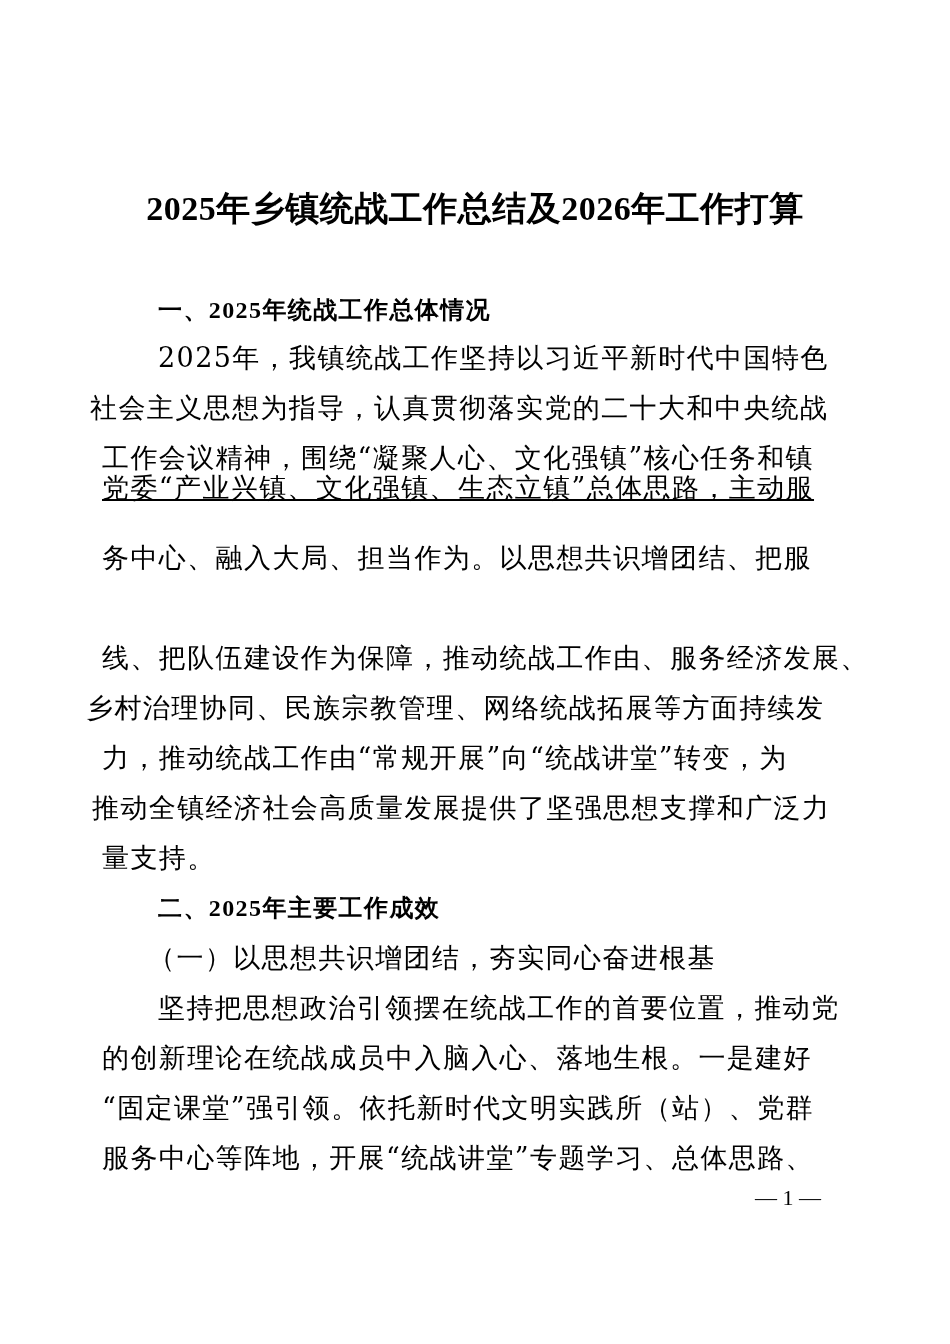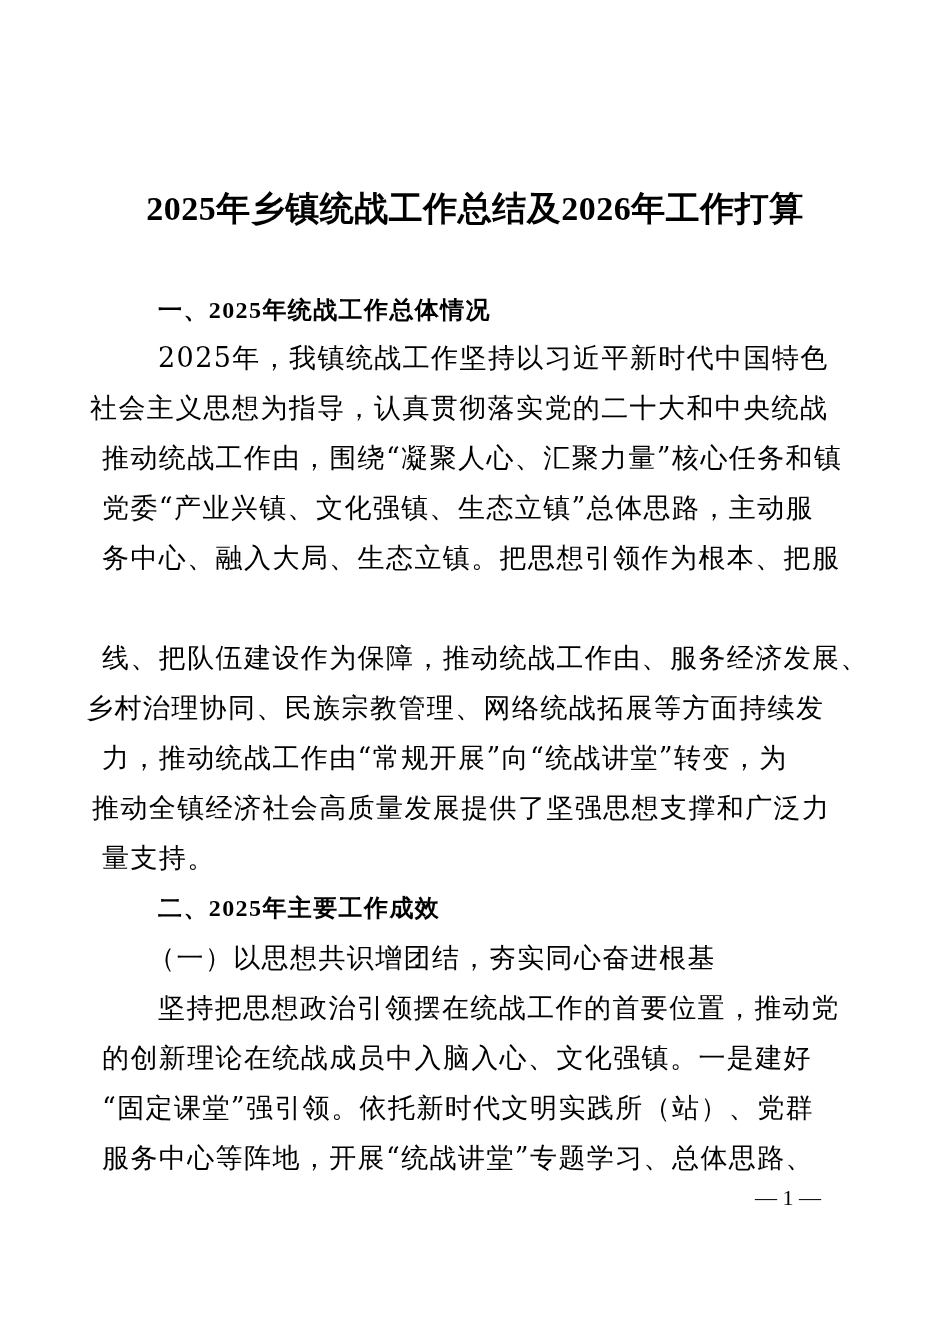--- a/index.html
+++ b/index.html
@@ -18,31 +18,31 @@
 <body>
 
 <div class="page">
 
   <div class="title">2025年乡镇统战工作总结及2026年工作打算</div>
 
   <div class="line h" style="left:158px; top:293px;">一、2025年统战工作总体情况</div>
 
   <div class="line" style="left:158px; top:341px;">2025年，我镇统战工作坚持以习近平新时代中国特色</div>
   <div class="line" style="left:90px; top:391px;">社会主义思想为指导，认真贯彻落实党的二十大和中央统战</div>
-  <div class="line" style="left:102px; top:441px;">推动统战工作由，围绕“凝聚人心、汇聚力量”核心任务和镇</div>
-  <div class="line" style="left:102px; top:491px;">党委“产业兴镇、文化强镇、生态立镇”总体思路，主动服</div>
-  <div class="line" style="left:102px; top:541px;">务中心、融入大局、生态立镇。把思想引领作为根本、把服</div>
+  <div class="line" style="left:102px; top:441px;">工作会议精神，围绕“凝聚人心、文化强镇”核心任务和镇</div>
+  <div class="line" style="left:102px; top:471px;text-decoration:underline;">党委“产业兴镇、文化强镇、生态立镇”总体思路，主动服</div>
+  <div class="line" style="left:102px; top:541px;">务中心、融入大局、担当作为。以思想共识增团结、把服</div>
   <div class="line" style="left:102px; top:641px;">线、把队伍建设作为保障，推动统战工作由、服务经济发展、</div>
   <div class="line" style="left:86px; top:691px;">乡村治理协同、民族宗教管理、网络统战拓展等方面持续发</div>
   <div class="line" style="left:102px; top:741px;">力，推动统战工作由“常规开展”向“统战讲堂”转变，为</div>
   <div class="line" style="left:92px; top:791px;">推动全镇经济社会高质量发展提供了坚强思想支撑和广泛力</div>
   <div class="line" style="left:102px; top:841px;">量支持。</div>
 
   <div class="line h" style="left:158px; top:891px;">二、2025年主要工作成效</div>
   <div class="line" style="left:148px; top:941px;">（一）以思想共识增团结，夯实同心奋进根基</div>
 
   <div class="line" style="left:158px; top:991px;">坚持把思想政治引领摆在统战工作的首要位置，推动党</div>
-  <div class="line" style="left:102px; top:1041px;">的创新理论在统战成员中入脑入心、文化强镇。一是建好</div>
+  <div class="line" style="left:102px; top:1041px;">的创新理论在统战成员中入脑入心、落地生根。一是建好</div>
   <div class="line" style="left:102px; top:1091px;">“固定课堂”强引领。依托新时代文明实践所（站）、党群</div>
   <div class="line" style="left:102px; top:1141px;">服务中心等阵地，开展“统战讲堂”专题学习、总体思路、</div>
 
   <div class="pagenum">— 1 —</div>
 </div>
 
 </body></html>

